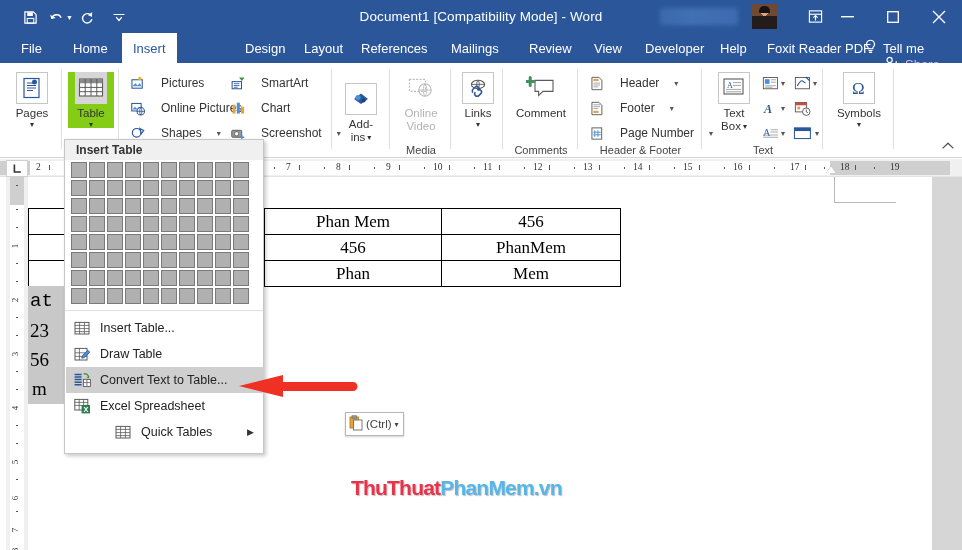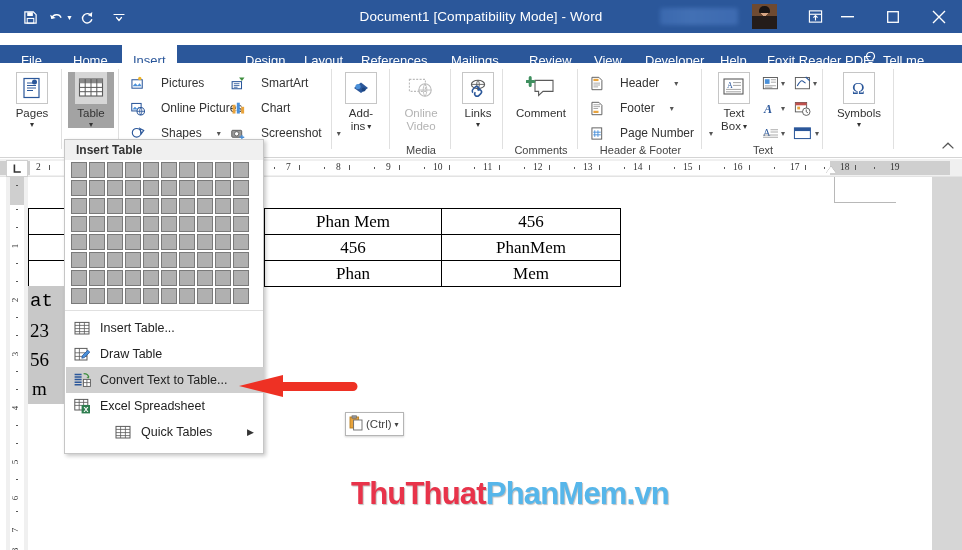--- a/index.html
+++ b/index.html
@@ -54,21 +54,20 @@
     display: flex; align-items: center; justify-content: center; color: #fff;
   }
   #btn-min { left: 824px; }
   #btn-max { left: 870px; }
   #btn-close { left: 916px; }
 
   
   .tabstrip {
     position: absolute; left: 0; top: 33px; width: 962px; height: 30px;
     background: #2b579a;
-    margin-top: 12px;
   }
   .tab {
     position: absolute; top: 0; height: 30px; padding: 0 11px;
     display: flex; align-items: center; justify-content: center;
     font-size: 13px; color: #ffffff; white-space: nowrap;
   }
   .tab.active { background: #ffffff; color: #2b579a; }
   .tellme {
     position: absolute; top: 0; height: 30px; display: flex; align-items: center;
     gap: 6px; color: #fff; font-size: 13px;
@@ -94,21 +93,21 @@
   .bigbtn {
     position: absolute; display: flex; flex-direction: column; align-items: center;
     font-size: 11.5px; color: #333; text-align: center; line-height: 12.5px;
   }
   .bigbtn .ic { width: 32px; height: 32px; display:flex; align-items:center; justify-content:center;
     border: 1px solid transparent; }
   .bigbtn .cap { margin-top: 3px; }
   .bigbtn .caret { font-size: 8px; line-height: 7px; margin-top: 1px; }
   .bigbtn.disabled { color: #b3b3b3; }
   .bigbtn.pressed .ic { background:#d6d6d6; }
-  .bigbtn.pressed { background: #a3a3a3; }
+  .bigbtn.pressed { background: #84cc16; }
   .smallitem {
     position: absolute; display: flex; align-items: center; gap: 15px;
     font-size: 12px; color: #333; white-space: nowrap;
   }
   .smallitem .si-ic { width: 16px; height: 16px; display:flex; align-items:center; justify-content:center; }
   .tinycaret { font-size: 8px; color:#555; }
   .textgrid-btn { position:absolute; width: 21px; height: 19px; display:flex; align-items:center; justify-content:center; }
   .collapse-ribbon { position: absolute; right: 7px; bottom: 3px; font-size: 12px; color:#555; }
 
   
@@ -156,21 +155,21 @@
   .sel-block { position:absolute; background:#c8c8c8; }
   .sel-text { position:absolute; font-family:"Liberation Serif", serif; font-size: 19px; color:#000; }
 
   .paste-btn {
     position:absolute; display:flex; align-items:center; gap:3px;
     background:#ffffff; border:1px solid #b5b5b5; padding: 2px 4px 2px 3px;
     font-size: 11.5px; color:#444; box-shadow: 0 1px 2px rgba(0,0,0,.18);
   }
 
   .logo { position:absolute; font-family:"Liberation Sans", sans-serif;
-    font-weight: bold; font-size: 31px; letter-spacing: -0.8px; white-space:nowrap;
+    font-weight: bold; font-size: 21px; letter-spacing: -0.8px; white-space:nowrap;
     text-shadow: 1px 1px 1px rgba(0,0,0,.25); }
   .logo .c1 { color:#e8334a; }
   .logo .c2 { color:#56b6ea; }
 
   
   .tdd {
     position:absolute; left: 64px; top: 139px; width: 200px; height: 315px;
     background:#ffffff; border: 1px solid #c6c6c6; box-shadow: 2px 2px 4px rgba(0,0,0,.22);
     z-index: 40;
   }
@@ -388,21 +387,21 @@
               <path d="M11.6 10v4M9.6 12h4" stroke="#4a90d9" stroke-width="1.4" stroke-linecap="round"></path>
             </svg>
         </span>
         <span>Screenshot</span>
         <span class="tinycaret">▾</span>
       </div>
       <div class="gsep"></div>
     </div>
 
     <div class="rgroup" style="left:333px; width:57px;">
-      <div class="bigbtn" style="left:6px; top:9px; width:44px;">
+      <div class="bigbtn" style="left:6px; top:20px; width:44px;">
         <div class="ic" style="border-color:#c6c6c6;background:#fff;">
           <svg width="22" height="20" viewBox="0 0 22 20">
               <path d="M4 10 11 4.5 18 10 11 15z" fill="#2b579a"></path>
               <circle cx="8" cy="8.6" r="2.6" fill="#4a90d9"></circle>
               <circle cx="13.6" cy="11.4" r="2" fill="#1a4480"></circle>
             </svg>
         </div>
         <div class="cap">Add-</div>
         <div style="display:flex;align-items:center;gap:2px;">
           <span>ins</span>

